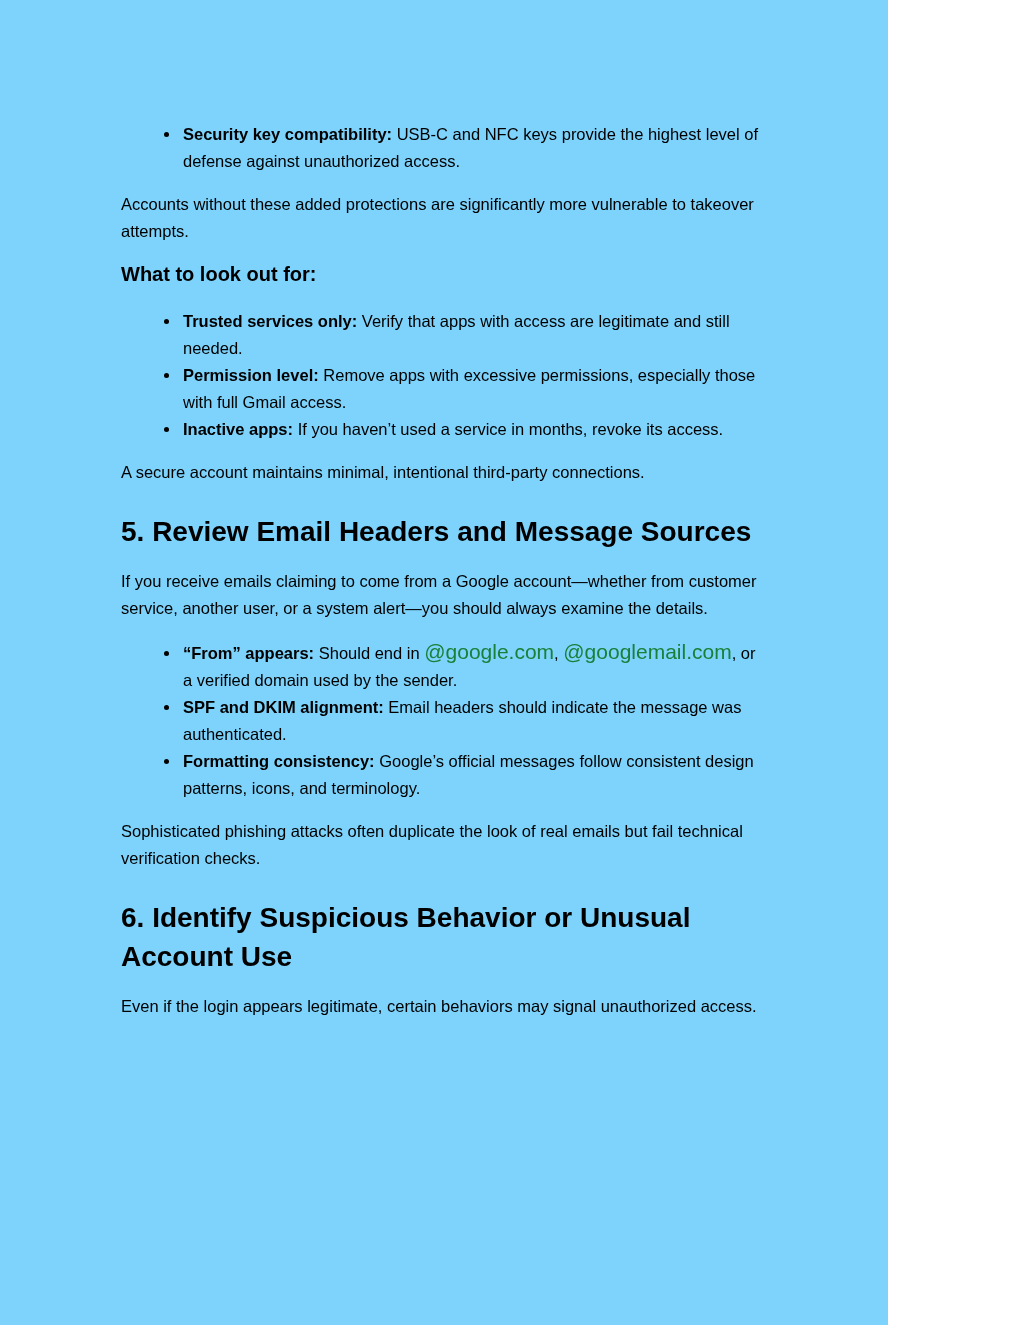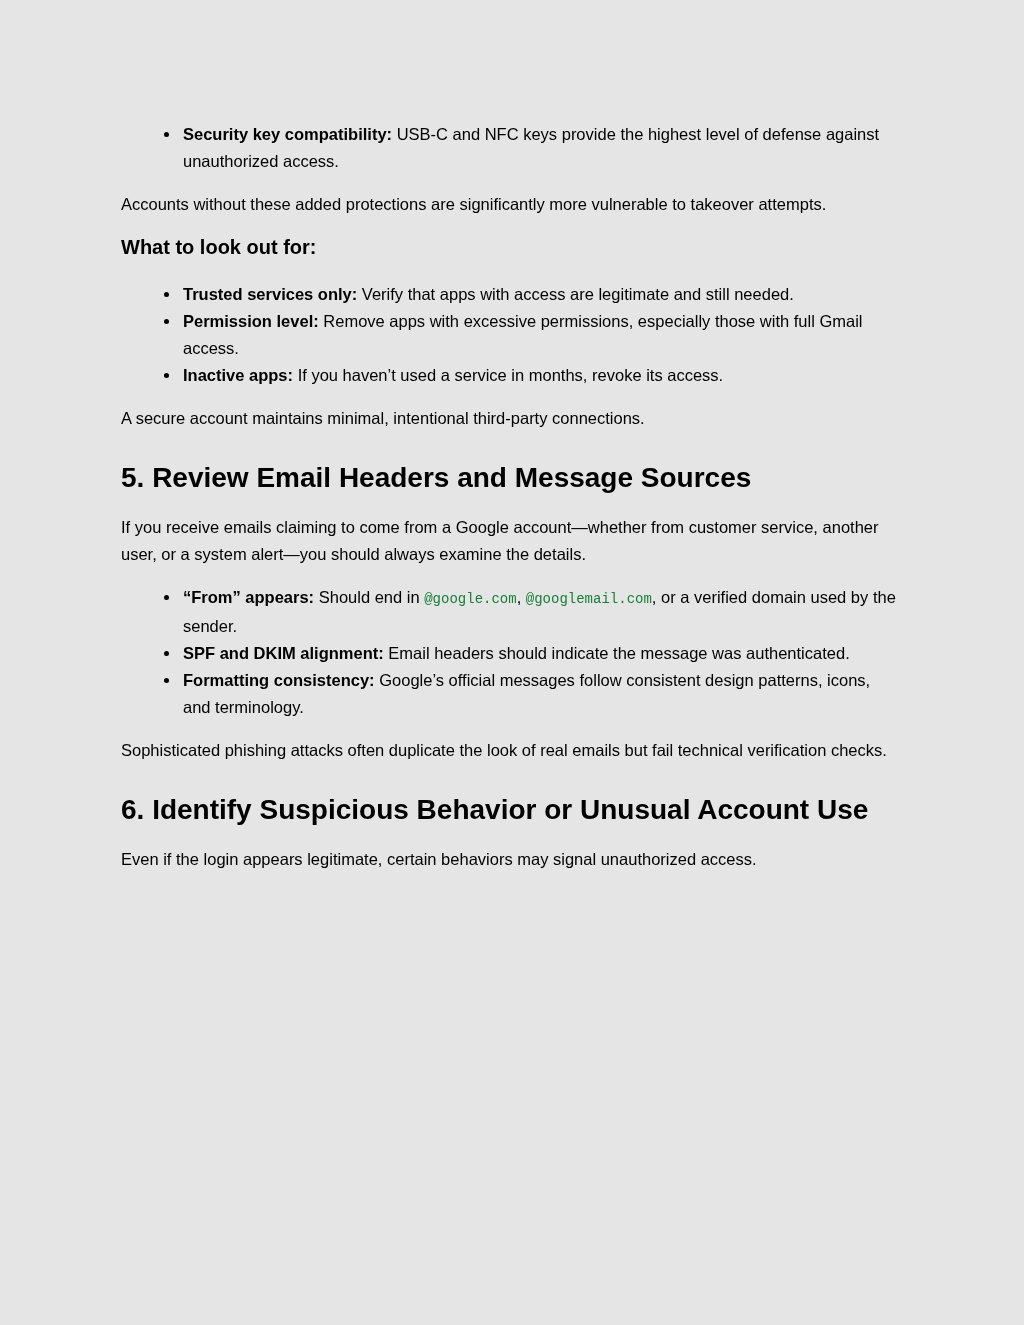--- a/index.html
+++ b/index.html
@@ -7,40 +7,40 @@
     width: 1024px; height: 1325px;
     background: #ffffff;
     font-family: "Liberation Sans", sans-serif;
     font-size: 16.5px;
     line-height: 27px;
     color: #000000;
     -webkit-font-smoothing: antialiased;
   }
   .page {
     box-sizing: border-box;
-    width: 1024px; height: 1325px;
+    width: 888px; height: 1325px;
     padding: 105px 122px 0 121px;
     overflow: hidden;
-    background: #e5e5e5;
+    background: #7dd3fc;
   }
   p { margin: 8px 0; }
   ul { margin: 16px 0; padding-left: 60px; list-style-type: disc; }
   li { margin: 0; padding-left: 2px; }
   h2 {
     font-size: 28px; line-height: 39px;
     font-weight: bold; margin: 26px 0 17px;
   }
   h3 {
     font-size: 20px; line-height: 27px;
     font-weight: bold; margin: 16px 0 20px;
   }
   strong { font-weight: bold; }
   code {
-    font-family: Liberation Mono, monospace;
-    font-size: 14px;
+    font-family: Liberation Sans, sans-serif;
+    font-size: 21px;
     color: var(--code-color, #188038);
   }
 </style>
 </head>
 <body style="background: rgb(255, 255, 255); color: rgb(0, 0, 0);">
 
 <div class="page">
 
   <ul>
     <li><strong>Security key compatibility:</strong><span> USB-C and NFC keys provide the highest level of defense against unauthorized access.</span></li>

